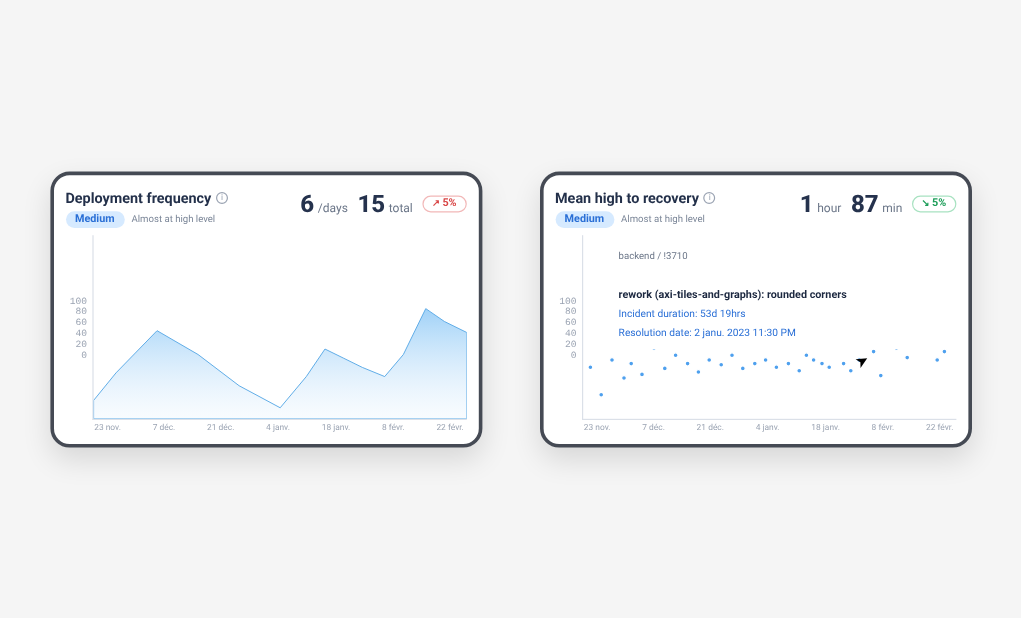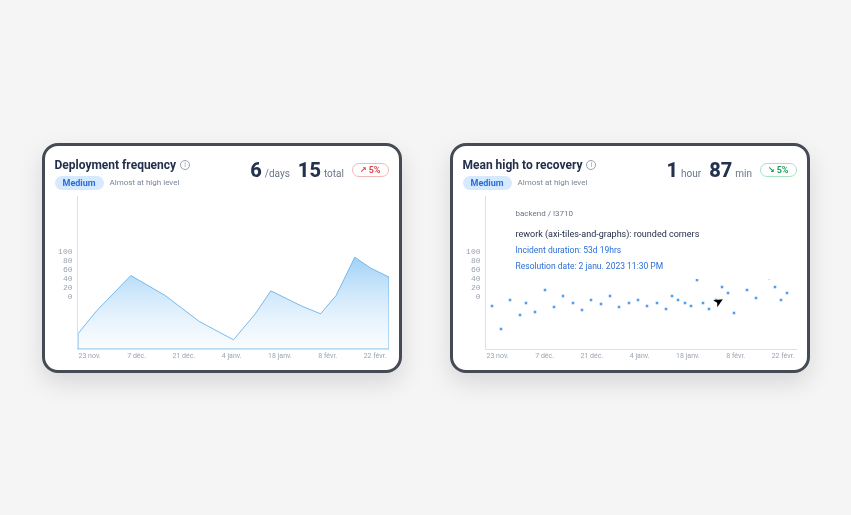--- a/index.html
+++ b/index.html
@@ -143,21 +143,21 @@
     top: 8px;
     left: 30px;
     right: 16px;
     background: #fff;
     padding: 4px 0 6px 0;
     font-size: 9px;
     z-index: 2;
     line-height: 1.5;
   }
   .tooltip .tt-sub { color: #6b7688; font-size: 8px; }
-  .tooltip .tt-title { color: #1c2840; font-weight: 400; font-size: 9px; margin-top: 8px; }
+  .tooltip .tt-title { color: #1c2840; font-weight: 700; font-size: 9px; margin-top: 20px; }
   .tooltip .tt-line { color: #2a6fd6; font-size: 8.5px; margin-top: 3px; }
   .cursor-arrow {
     position: absolute;
     z-index: 3;
     font-size: 13px;
     color: #000;
     transform: rotate(-30deg);
   }
 </style>
 </head>

